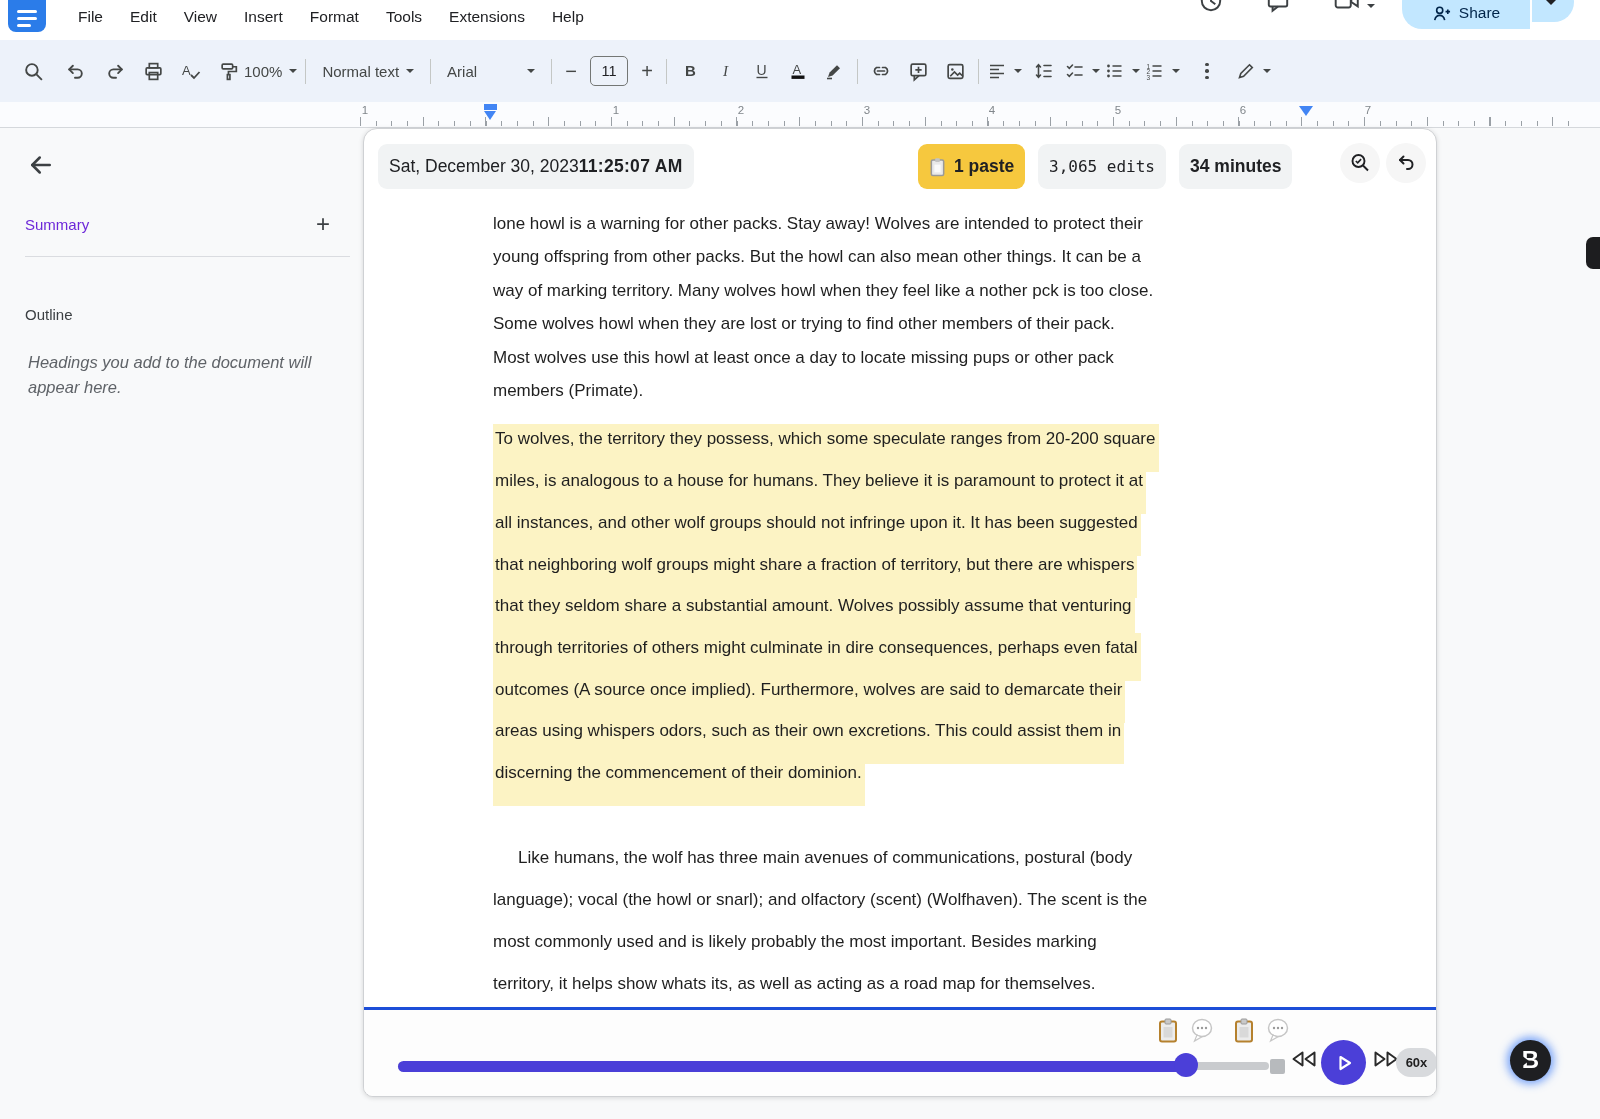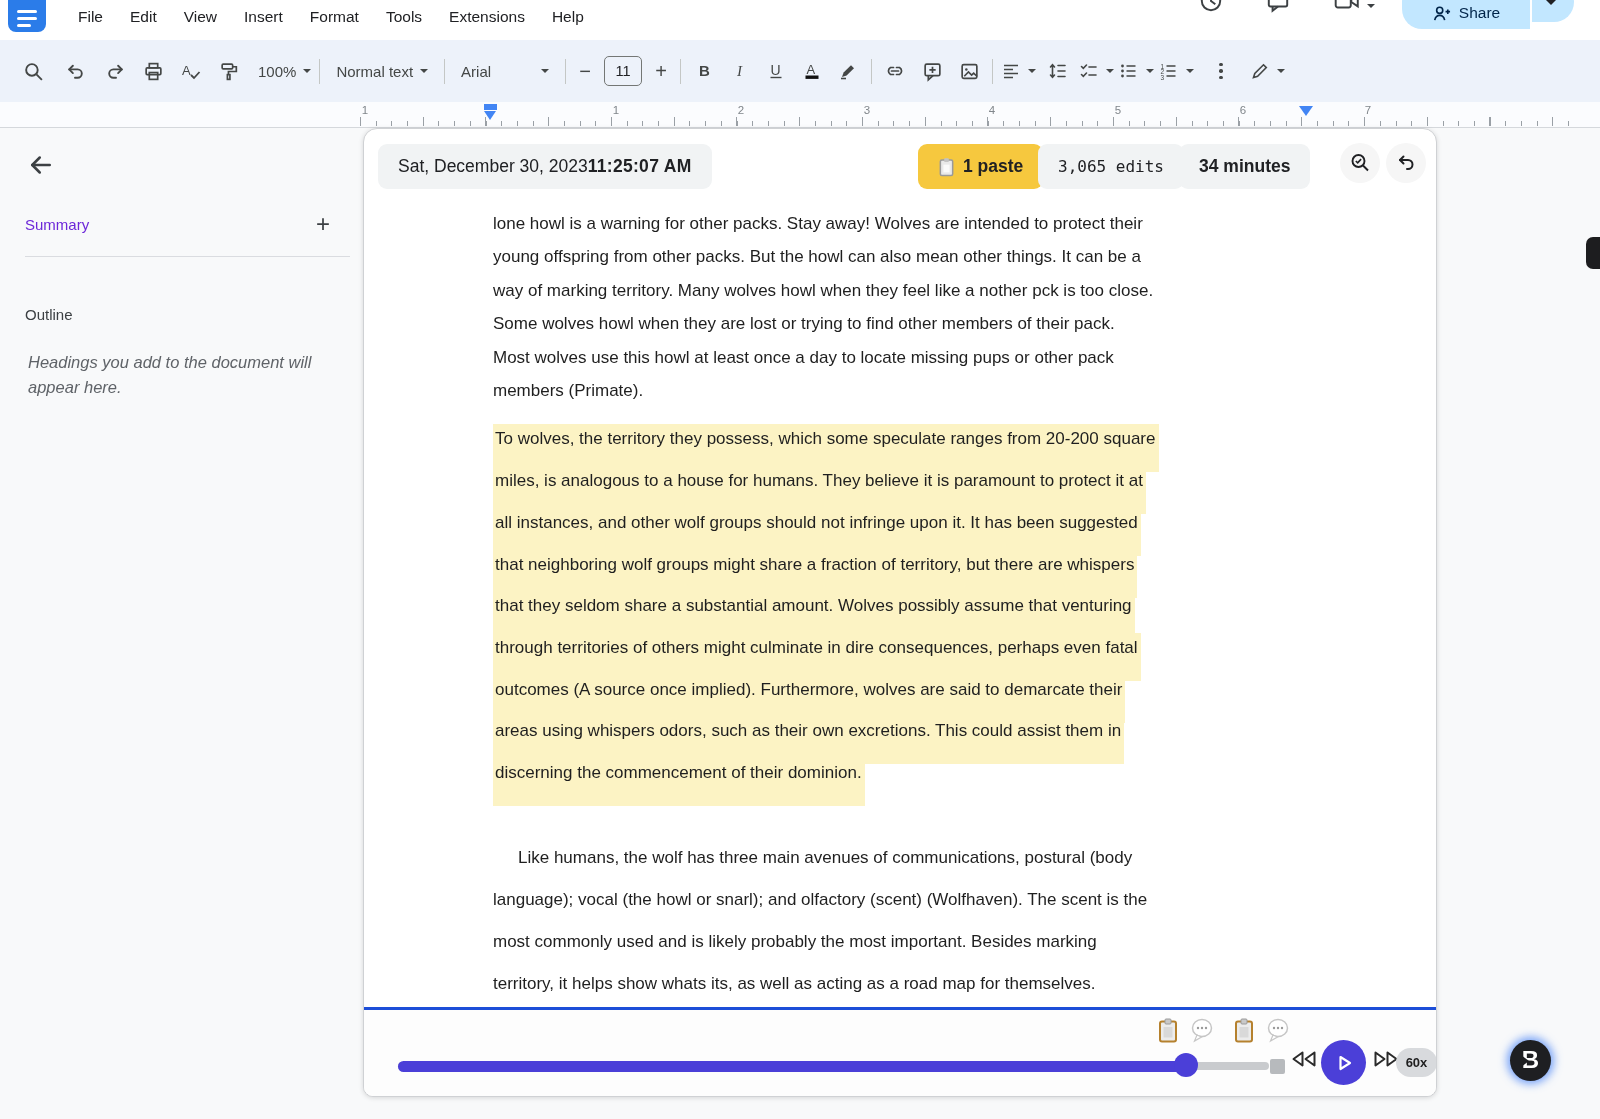--- a/index.html
+++ b/index.html
@@ -61,21 +61,21 @@
   .sb-outline{position:absolute;left:25px;top:178px;font-size:15px;color:#3c4043;font-weight:500;}
   .sb-hint{position:absolute;left:28px;top:222px;width:300px;font-size:16.5px;line-height:25px;
            font-style:italic;color:#5f6368;}
 
   
   .panel{position:absolute;left:363px;top:128px;width:1074px;height:969px;background:#fff;
          border:1px solid #cfd1d4;border-radius:14px 14px 10px 10px;
          box-shadow:0 1px 5px rgba(0,0,0,.14);box-sizing:border-box;overflow:hidden;}
   .phead{position:absolute;left:0;top:0;right:0;height:76px;}
   .pill{position:absolute;top:15px;height:45px;border-radius:9px;background:#f1f3f4;display:flex;
-        align-items:center;padding:0 20px;box-sizing:border-box;font-size:17.5px;color:#202124;white-space:nowrap;}
+        align-items:center;padding:0 11px;box-sizing:border-box;font-size:17.5px;color:#202124;white-space:nowrap;}
   .pill-date{left:14px;}
   .pill-date .time{font-weight:700;letter-spacing:.3px;}
   .pill-paste{left:554px;background:var(--paste_yellow,#f6c83e);font-weight:600;gap:8px;}
   .pill-edits{left:674px;font-family:"DejaVu Sans Mono",monospace;font-size:16px;}
   .pill-mins{left:815px;font-weight:bold;}
   .hbtn{position:absolute;top:14px;width:40px;height:40px;border-radius:50%;background:#f6f6f6;display:flex;
         align-items:center;justify-content:center;}
   .hbtn.b1{left:976px;} .hbtn.b2{left:1022px;}
 
   
@@ -188,21 +188,21 @@
           <path d="M11 13.5l3 3 5.5-6" fill="none" stroke="#444746" stroke-width="1.8"></path>
         </svg>
     </span>
     <span class="tbtn" style="margin-left:8px">
       <svg width="21" height="21" viewBox="0 0 20 20" fill="none" stroke="#444746" stroke-width="1.6">
           <rect x="3" y="3" width="10" height="4.5" rx="1"></rect>
           <path d="M13 5.5h3.5V10H9v3"></path>
           <rect x="8" y="13" width="2.4" height="4.5"></rect>
         </svg>
     </span>
-    <span class="tbtn" style="margin-left:14px">
+    <span class="tbtn" style="">
       <span class="tlabel">100%</span>
         <span class="caret"></span>
     </span>
     <span class="tsep"></span>
     <span class="tbtn" style="padding:0 8px">
       <span class="tlabel">Normal text</span>
         <span class="caret"></span>
     </span>
     <span class="tsep"></span>
     <span class="tbtn" style="padding:0 8px;min-width:88px;justify-content:space-between">

